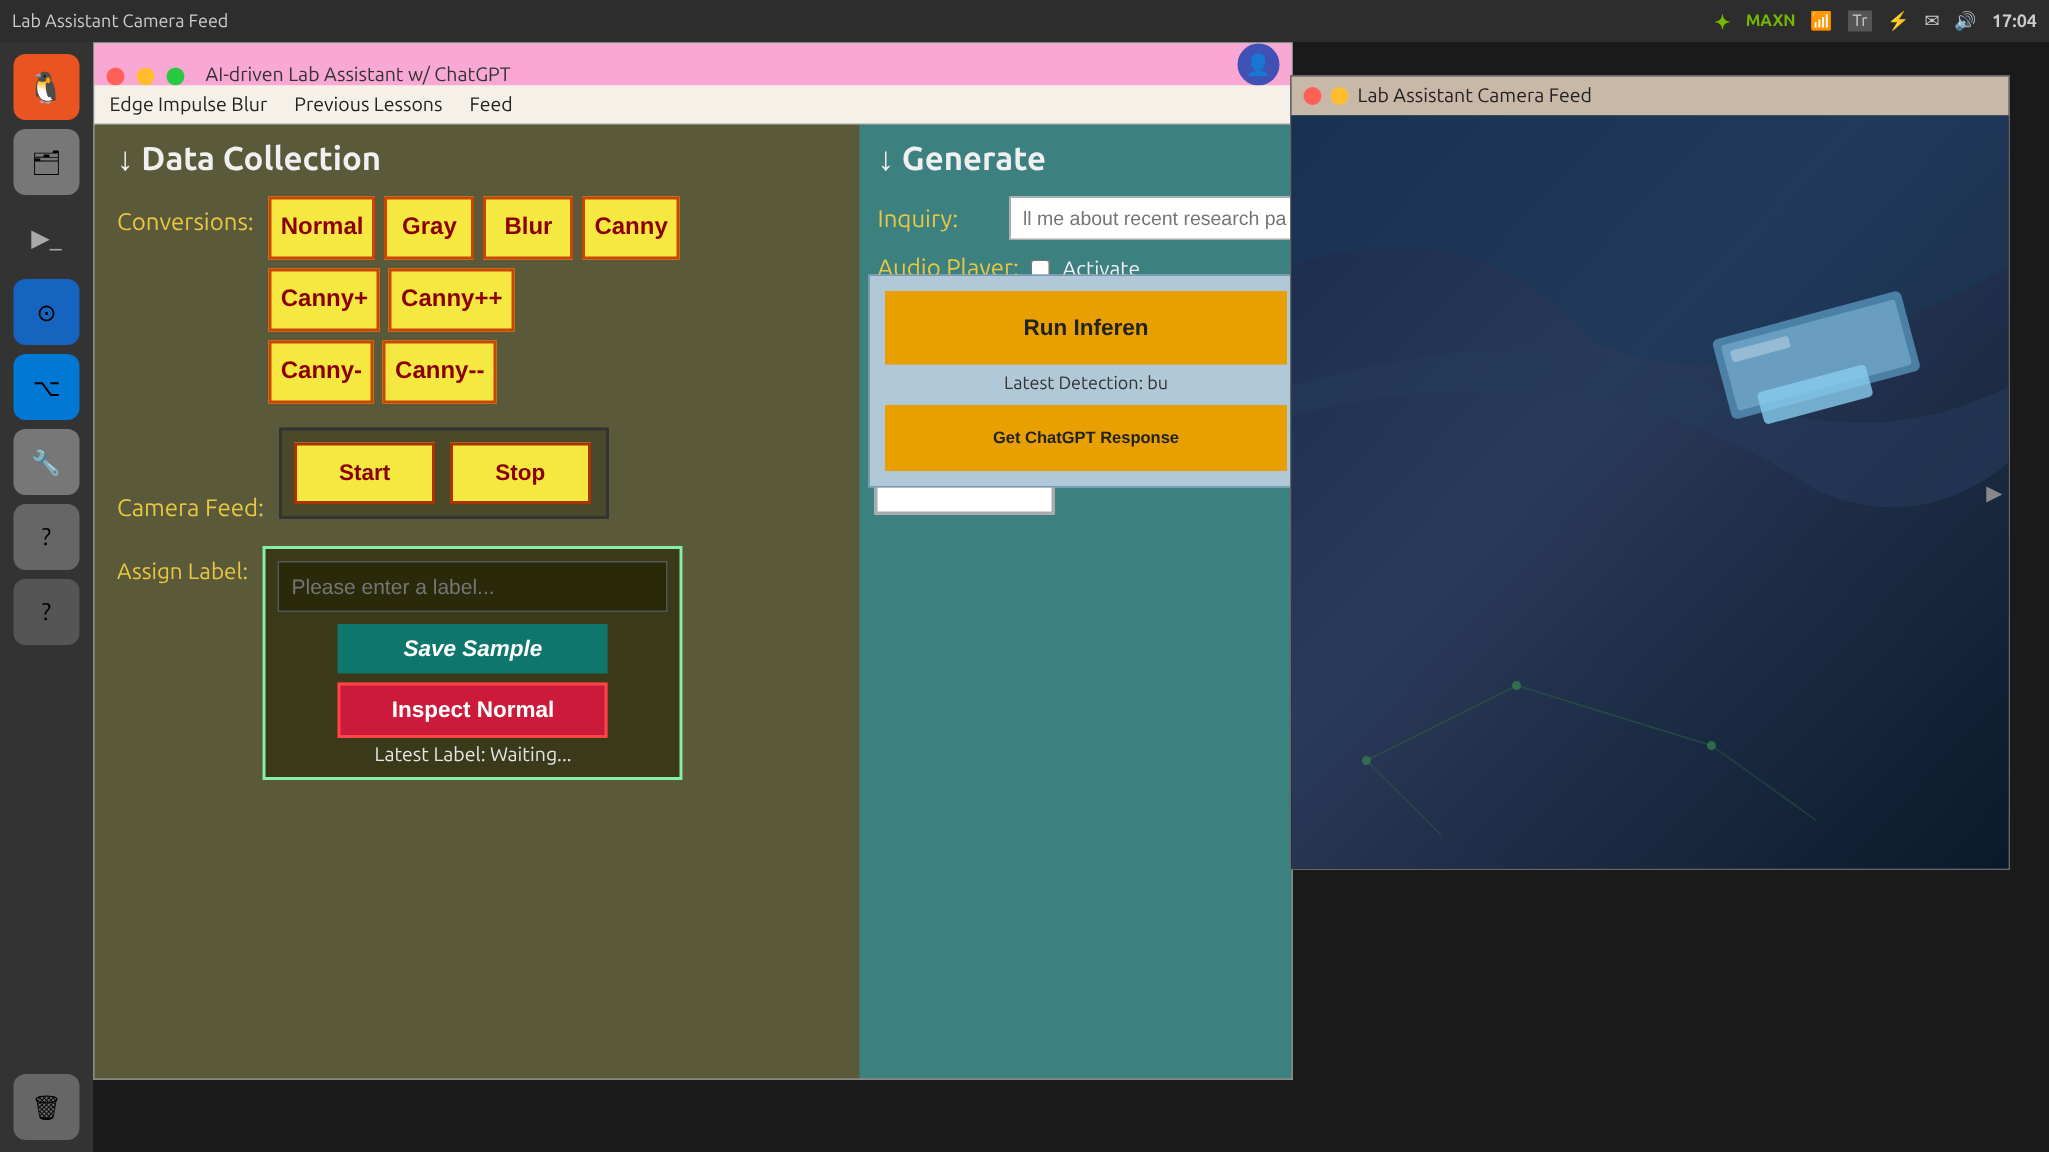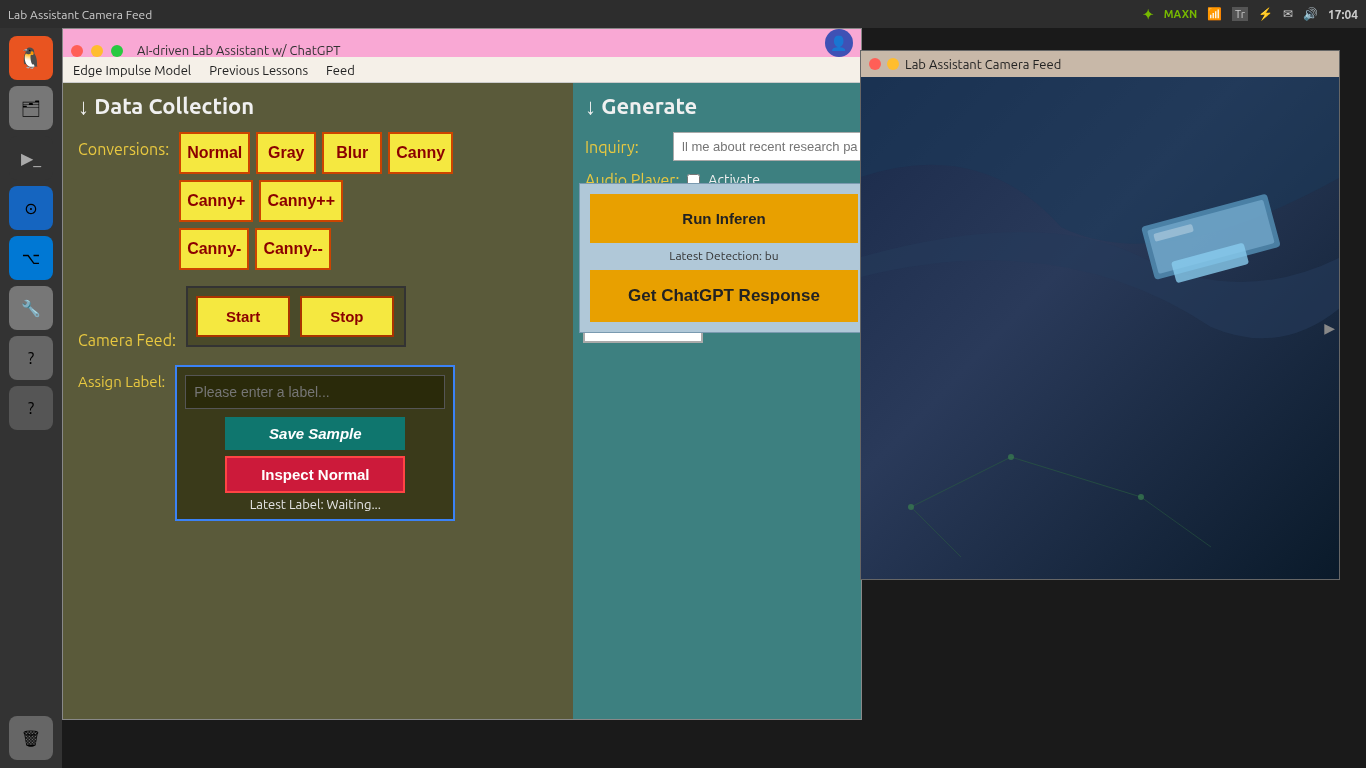--- a/index.html
+++ b/index.html
@@ -77,21 +77,21 @@
       border: 2px solid #333; padding: 8px; display: flex; gap: 10px; background: #4a4a2a;
       width: 220px; margin-bottom: 10px;
     }
     .cam-btn {
       padding: 10px 28px; font-size: 15px; font-weight: bold; cursor: pointer; border: 2px solid #aa3300;
     }
     .cam-btn.start { background: #f5e840; color: #8b0000; }
     .cam-btn.stop { background: #f5e840; color: #8b0000; }
 
     .label-section {
-      border: 2px solid #3b82f6; padding: 8px; background: #3a3a1a; width: 280px;
+      border: 2px solid #86efac; padding: 8px; background: #3a3a1a; width: 280px;
     }
     .label-input {
       width: 100%; padding: 8px; font-size: 14px; background: #2a2a0a; color: #888;
       border: 1px solid #555; margin-bottom: 8px;
     }
     .save-btn {
       display: block; width: 180px; margin: 0 auto 6px; padding: 8px 0; background: #0f766e;
       color: white; font-size: 15px; font-weight: bold; cursor: pointer; border: none; text-align: center; font-style: italic;
     }
     .inspect-btn {
@@ -127,21 +127,21 @@
     .inference-panel {
       position: absolute; right: 10px; top: 100px; width: 290px; background: #b0c8d8;
       padding: 10px; border: 1px solid #7a9ab0;
     }
     .run-infer-btn {
       width: 100%; padding: 16px; background: #e8a000; color: #222; font-size: 15px;
       font-weight: bold; cursor: pointer; border: none; margin-bottom: 6px;
     }
     .latest-detection { font-size: 12px; color: #333; text-align: center; margin-bottom: 8px; }
     .chatgpt-btn {
-      width: 100%; padding: 16px; background: #e8a000; color: #222; font-size: 17px;
+      width: 100%; padding: 16px; background: #e8a000; color: #222; font-size: 11px;
       font-weight: bold; cursor: pointer; border: none;
     }
 
     
     .camera-window {
       position: absolute; top: 50px; left: 860px; width: 480px; height: 530px;
       background: #1a2a3a; border: 1px solid #666; z-index: 20;
       display: flex; flex-direction: column;
     }
     .cam-titlebar {
@@ -190,21 +190,21 @@
   <div class="browser-titlebar">
     <div class="win-btn close"></div>
     <div class="win-btn min"></div>
     <div class="win-btn max"></div>
     <span class="browser-title">AI-driven Lab Assistant w/ ChatGPT</span>
 
     <div style="margin-left:auto;width:28px;height:28px;border-radius:50%;background:#3f51b5;display:flex;align-items:center;justify-content:center;color:white;font-size:14px;">👤</div>
   </div>
 
   <div class="menu-bar">
-    <span class="menu-item">Edge Impulse Model</span>
+    <span class="menu-item">Edge Impulse Blur</span>
     <span class="menu-item">Previous Lessons</span>
     <span class="menu-item">Feed</span>
   </div>
 
   <div class="main-content">
 
     <div class="data-panel">
       <div class="panel-title">
         <span>↓ Data Collection</span>
       </div>

